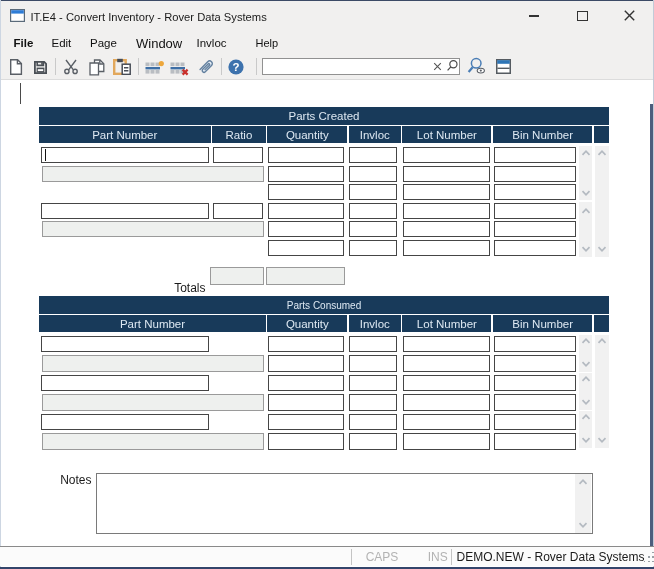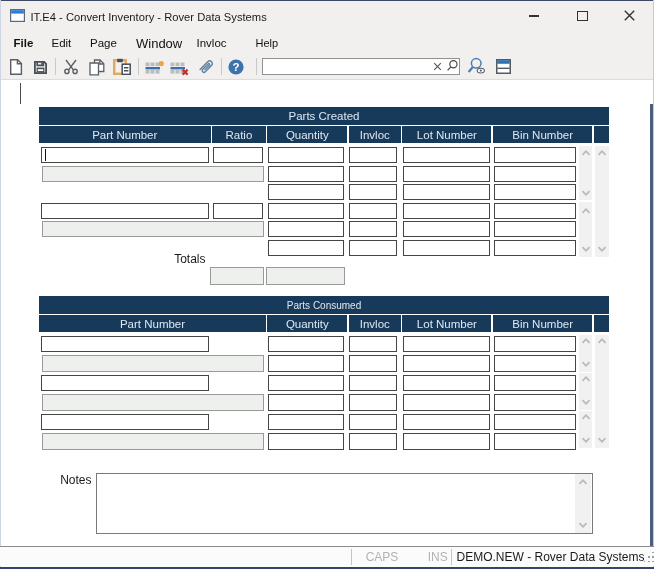--- a/index.html
+++ b/index.html
@@ -167,21 +167,21 @@
 <svg style="position:absolute;left:580.8px;top:245.3px" width="10" height="8" viewBox="580.8 245.3 10 8">
     <path d="M 582.3 247.5 L 585.8 251.10000000000002 L 589.3 247.5" fill="none" stroke="#b4bac1" stroke-width="1.7"></path>
   </svg>
 <div style="position:absolute;left:594.9px;top:145.5px;width:14.0px;height:111.0px;background:#f1f1f1;"></div>
 <svg style="position:absolute;left:596.9px;top:148.8px" width="10" height="8" viewBox="596.9 148.8 10 8">
     <path d="M 598.4 154.60000000000002 L 601.9 151.0 L 605.4 154.60000000000002" fill="none" stroke="#b4bac1" stroke-width="1.7"></path>
   </svg>
 <svg style="position:absolute;left:596.9px;top:245.3px" width="10" height="8" viewBox="596.9 245.3 10 8">
     <path d="M 598.4 247.5 L 601.9 251.10000000000002 L 605.4 247.5" fill="none" stroke="#b4bac1" stroke-width="1.7"></path>
   </svg>
-<div style="position:absolute;top:259px;font-size:12px;color:#1a1a1a;white-space:pre;transform:translateY(-50%);letter-spacing:0;right:448.5px;">Totals</div>
+<div style="position:absolute;top:288px;font-size:12px;color:#1a1a1a;white-space:pre;transform:translateY(-50%);letter-spacing:0;right:448.5px;">Totals</div>
 <div style="position:absolute;left:210.2px;top:266.5px;width:54.10000000000002px;height:18.19999999999999px;box-sizing:border-box;background:#eef0ee;border:1px solid #9a9a9a;"></div>
 <div style="position:absolute;left:266.2px;top:266.5px;width:78.40000000000003px;height:18.19999999999999px;box-sizing:border-box;background:#eef0ee;border:1px solid #9a9a9a;"></div>
 <div style="position:absolute;left:39px;top:295.8px;width:570px;height:18px;background:#183a5a;"></div>
 <div style="position:absolute;top:304.8px;font-size:10px;color:#dde8f2;white-space:pre;transform:translateY(-50%);letter-spacing:0;left:324.0px;transform:translate(-50%,-50%);">Parts Consumed</div>
 <div style="position:absolute;left:39px;top:315.0px;width:227px;height:17.3px;background:#183a5a;"></div>
 <div style="position:absolute;top:323.65px;font-size:11.5px;color:#dde8f2;white-space:pre;transform:translateY(-50%);letter-spacing:0;left:152.5px;transform:translate(-50%,-50%);">Part Number</div>
 <div style="position:absolute;left:267.3px;top:315.0px;width:80.0px;height:17.3px;background:#183a5a;"></div>
 <div style="position:absolute;top:323.65px;font-size:11.5px;color:#dde8f2;white-space:pre;transform:translateY(-50%);letter-spacing:0;left:307.3px;transform:translate(-50%,-50%);">Quantity</div>
 <div style="position:absolute;left:348.6px;top:315.0px;width:52.39999999999998px;height:17.3px;background:#183a5a;"></div>
 <div style="position:absolute;top:323.65px;font-size:11.5px;color:#dde8f2;white-space:pre;transform:translateY(-50%);letter-spacing:0;left:374.8px;transform:translate(-50%,-50%);">Invloc</div>

